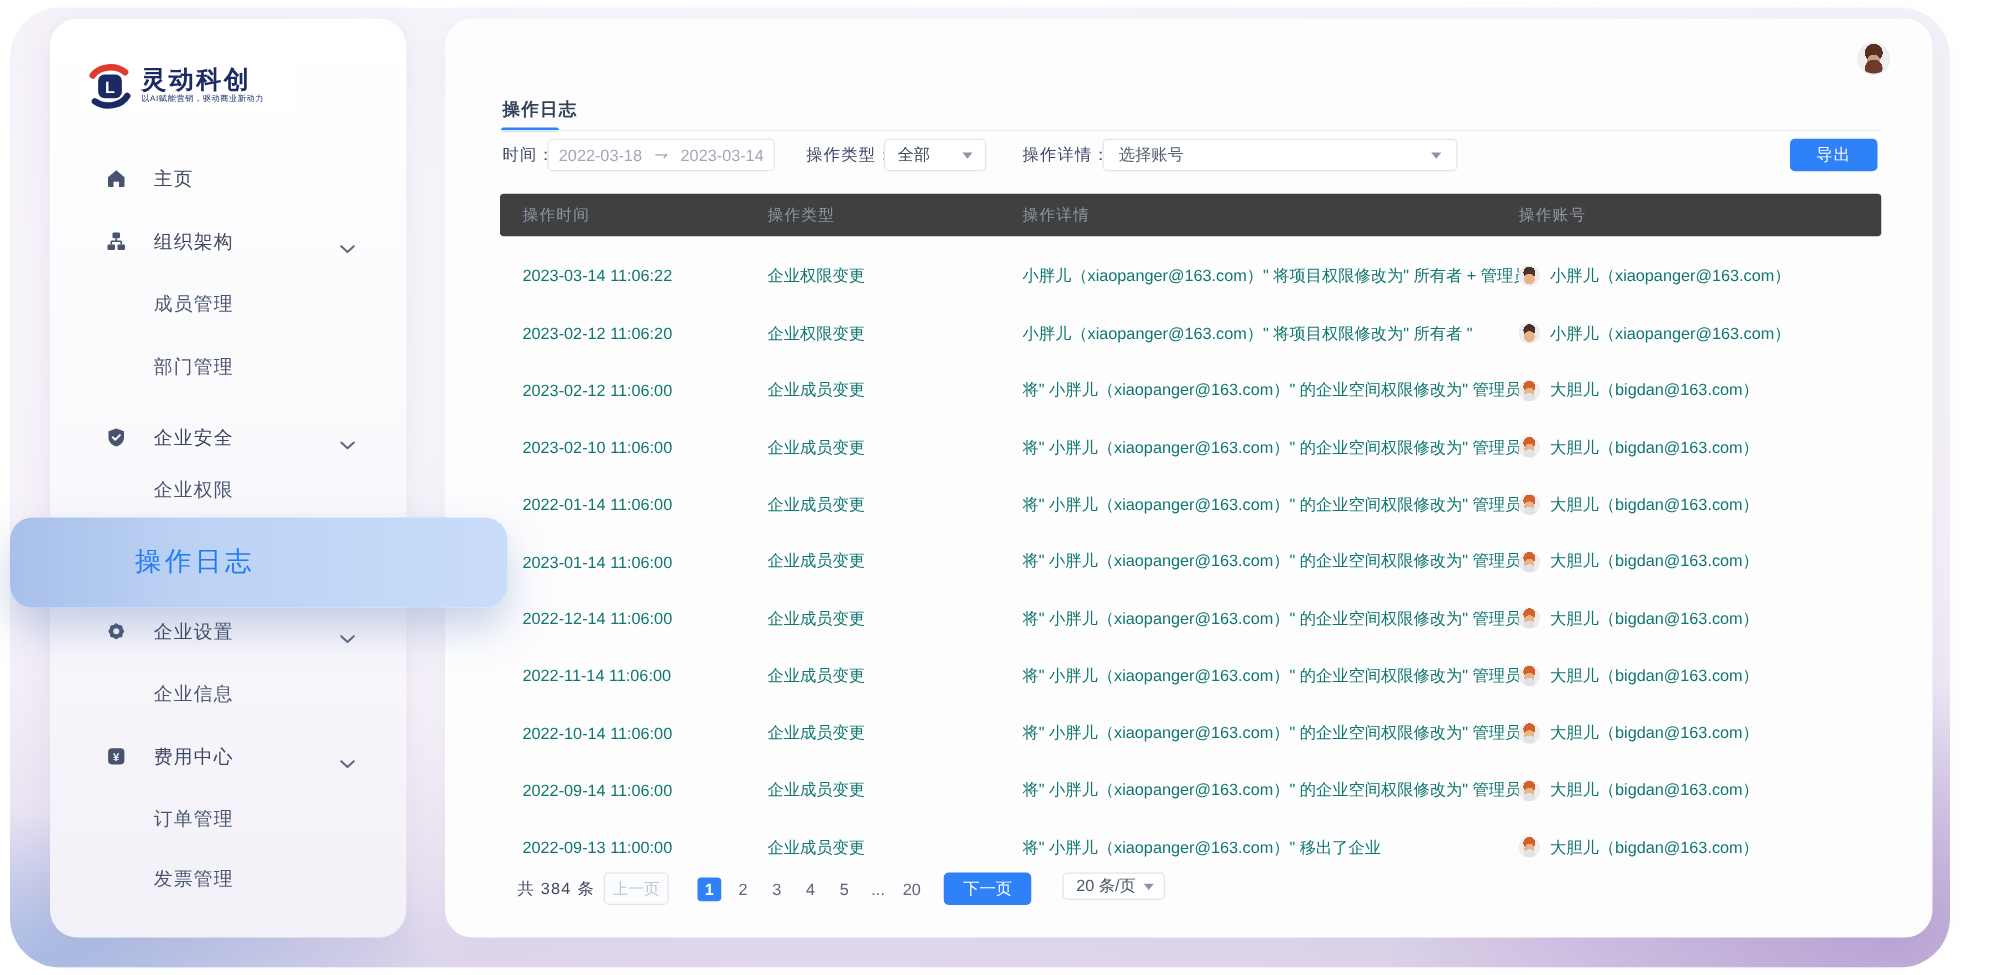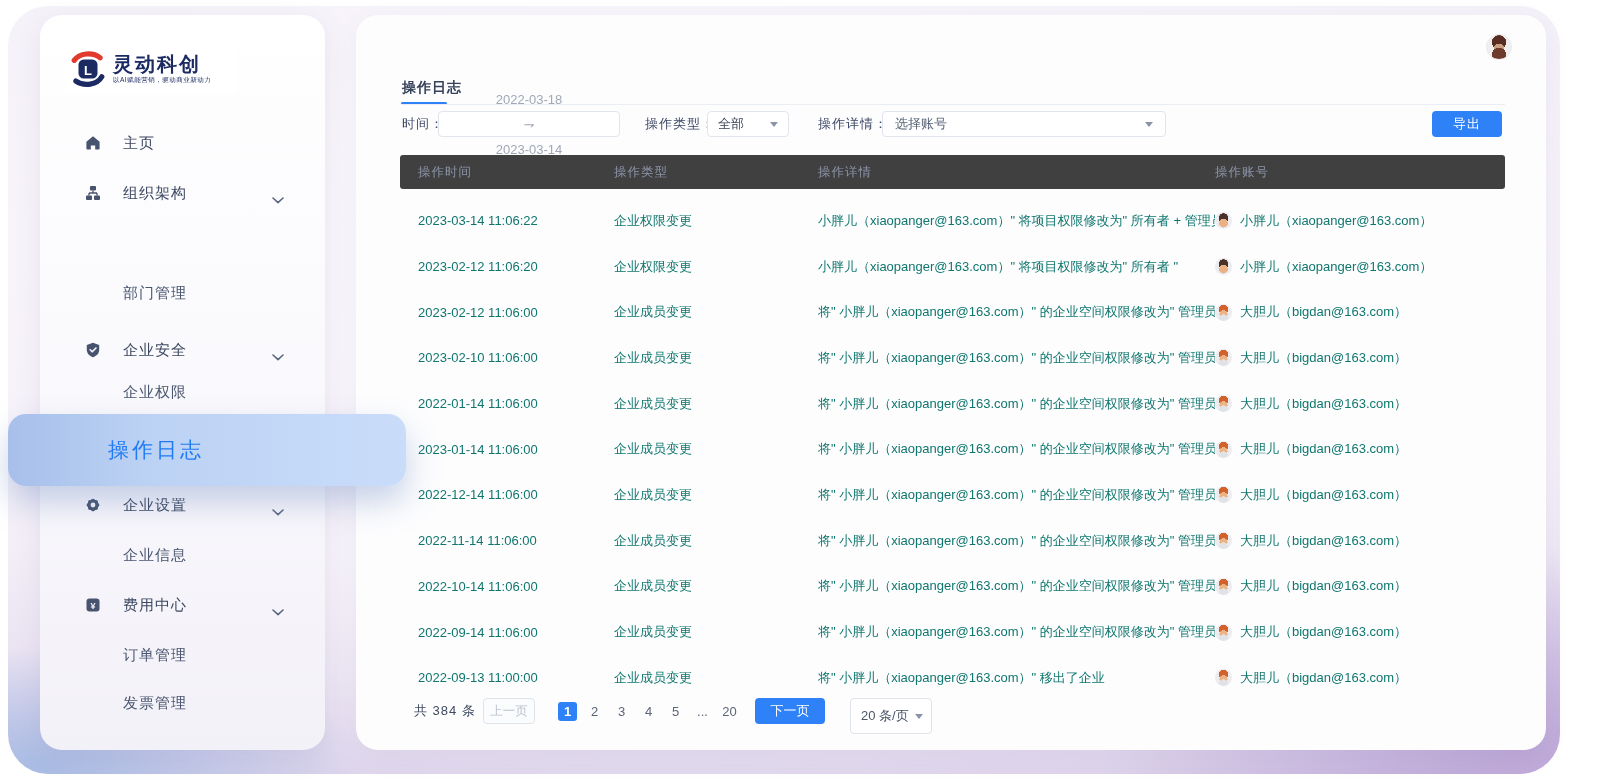--- a/index.html
+++ b/index.html
@@ -53,21 +53,21 @@
   .tab-title{position:absolute;left:46px;top:64px;font-size:14px;font-weight:bold;color:#36425a;
     letter-spacing:1px;cursor:pointer;}
   .tab-underline{position:absolute;left:45px;top:87px;width:46px;height:3px;border-radius:2px;background:#2e81f7;}
   .tab-divider{position:absolute;left:45px;top:89px;width:1104px;height:1px;background:#eaedf2;}
 
   
   .filters{position:absolute;left:0;top:96px;width:100%;height:26px;font-size:13px;}
   .flabel{position:absolute;top:0;line-height:26px;font-weight:normal;color:#3b4764;letter-spacing:1px;}
   .fbox{position:absolute;top:0;height:26px;background:#fff;border:1px solid #e1e5ec;border-radius:4px;
     display:flex;align-items:center;cursor:pointer;}
-  .daterange{left:82px;width:182px;justify-content:center;gap:10px;color:#a0a8b6;flex-direction:column;}
+  .daterange{left:82px;width:182px;justify-content:center;gap:10px;color:#a0a8b6;}
   .sel-type{left:351px;width:82px;padding:0 10px;color:#3c4658;}
   .sel-account{left:526px;width:284px;padding:0 12px;color:#556174;}
   .caret{width:0;height:0;border:4px solid rgba(0,0,0,0);border-top:5px solid #8a94a6;margin-left:auto;margin-top:4px;}
   .export-btn{position:absolute;left:1076px;top:0;width:70px;height:26px;background:#2e81f7;border:none;
     border-radius:4px;color:#fff;font-size:13px;letter-spacing:1px;cursor:pointer;}
 
   
   .table{position:absolute;left:44px;top:140px;width:1105px;}
   .thead,.trow{display:grid;grid-template-columns:196px 204px 397px 1fr;padding-left:18px;align-items:center;}
   .thead{height:34px;background:#404040;border-radius:3px;color:#8c95a8;font-size:12.5px;letter-spacing:1px;}
@@ -89,21 +89,21 @@
   
   .pagination{position:absolute;left:44px;top:682px;width:1105px;height:28px;font-size:13px;}
   .pg-total{position:absolute;left:14px;line-height:28px;color:#3f4b60;letter-spacing:1px;}
   .pg-prev{position:absolute;left:83px;top:1px;width:52px;height:26px;background:#fbfcfd;border:1px solid #dfe3ea;
     border-radius:4px;color:#bcc3cf;font-size:12.5px;cursor:pointer;font-family:Liberation Serif, serif;}
   .pg-pages{position:absolute;left:158px;top:4.5px;display:flex;gap:8px;}
   .pg{width:19px;height:19px;line-height:19px;text-align:center;color:#5b6575;cursor:pointer;border-radius:3px;}
   .pg.active{background:#2e81f7;color:#fff;font-weight:bold;}
   .pg-next{position:absolute;left:355px;top:1px;width:70px;height:26px;background:#2e81f7;border:none;
     border-radius:4px;color:#fff;font-size:13px;cursor:pointer;}
-  .pg-size{position:absolute;left:450px;top:1px;width:82px;height:36px;background:#fff;border:1px solid #dfe3ea;
+  .pg-size{position:absolute;left:450px;top:1px;width:82px;height:22px;background:#fff;border:1px solid #dfe3ea;
     border-radius:4px;display:flex;align-items:center;padding:0 8px 0 10px;color:#4a5568;cursor:pointer;}
 </style>
 </head>
 <body>
 
 <div class="surface">
 
   <aside class="sidebar">
     <div class="logo">
       <svg width="38" height="38" viewBox="0 0 44 44">
@@ -137,20 +137,23 @@
         </svg>
       </span>
       <span class="nlabel">组织架构</span>
       <span class="chev">
         <svg width="12" height="7" viewBox="0 0 12 7">
             <path d="M1 1 L6 5.6 L11 1" stroke="#5a6680" stroke-width="1.6" fill="none" stroke-linecap="round" stroke-linejoin="round"></path>
           </svg>
       </span>
     </div>
 
+    <div class="nav-sub" style="top:213px">
+      <span class="nlabel">成员管理</span>
+    </div>
     <div class="nav-sub" style="top:263px">
       <span class="nlabel">部门管理</span>
     </div>
 
     <div class="nav-item" style="top:320px">
       <span class="nico">
         <svg width="16" height="16" viewBox="0 0 16 16">
           <path d="M8 .8 L14.2 3 V7.6 C14.2 11.8 11.5 14.1 8 15.2 C4.5 14.1 1.8 11.8 1.8 7.6 V3 Z" fill="#47536f"></path>
           <path d="M5.2 7.8 L7.2 9.8 L10.9 6.1" stroke="#f8f7fb" stroke-width="1.6" fill="none" stroke-linecap="round" stroke-linejoin="round"></path>
         </svg>

